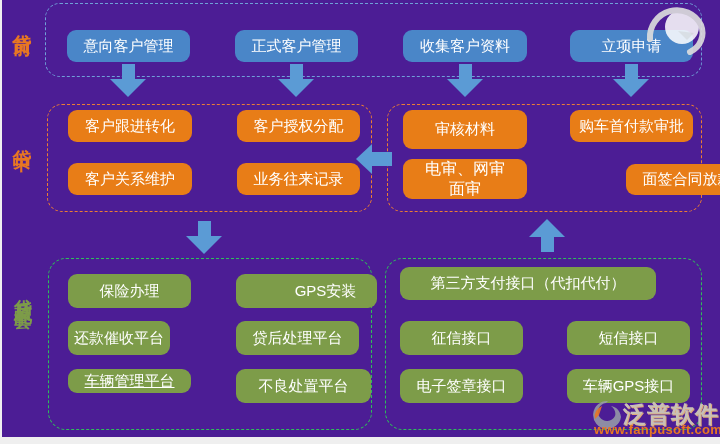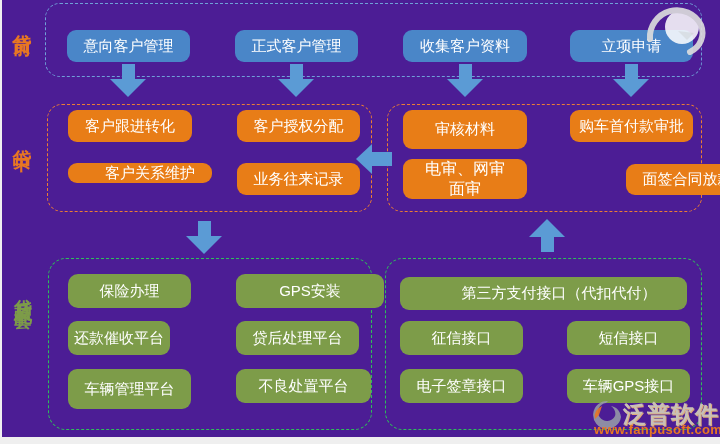--- a/index.html
+++ b/index.html
@@ -93,21 +93,21 @@
       <div class="stem-v"></div>
       <div class="head-down"></div>
     </div>
   <div class="arrow arrow-v" style="left:613px;top:64px;">
       <div class="stem-v"></div>
       <div class="head-down"></div>
     </div>
 
   <div class="node orange" style="left:68px;top:110px;width:124px;height:32px;">客户跟进转化</div>
   <div class="node orange" style="left:237px;top:110px;width:123px;height:32px;">客户授权分配</div>
-  <div class="node orange" style="left:68px;top:163px;width:124px;height:20px;padding-left:20px;">客户关系维护</div>
+  <div class="node orange" style="left:68px;top:163px;width:124px;height:32px;">客户关系维护</div>
   <div class="node orange" style="left:237px;top:163px;width:123px;height:32px;">业务往来记录</div>
 
   <div class="node orange" style="left:403px;top:110px;width:124px;height:39px;">审核材料</div>
   <div class="node orange" style="left:570px;top:110px;width:123px;height:32px;text-align:center;">购车首付款审批</div>
   <div class="node orange two-line" style="left:403px;top:159px;width:124px;height:40px;">电审、网审
 面审</div>
   <div class="node orange" style="left:586px;top:164px;width:123px;height:31px;margin-left:40px;">面签合同放款</div>
 
   <div class="arrow arrow-h" style="left:356px;top:144px;">
       <div class="head-left"></div>
@@ -117,28 +117,28 @@
   <div class="arrow arrow-v" style="left:186px;top:221px;">
       <div class="stem-v"></div>
       <div class="head-down"></div>
     </div>
 
   <div class="arrow arrow-v" style="left:529px;top:219px;">
       <div class="head-up"></div>
       <div class="stem-v"></div>
     </div>
 
-  <div class="node green" style="left:68px;top:274px;width:123px;height:34px;border-radius:10px;">保险办理</div>
-  <div class="node green" style="left:236px;top:274px;width:148px;height:34px;">GPS安装</div>
+  <div class="node green" style="left:68px;top:274px;width:123px;height:34px;">保险办理</div>
+  <div class="node green" style="left:236px;top:274px;width:103px;height:34px;padding-left:38px;">GPS安装</div>
   <div class="node green" style="left:68px;top:321px;width:102px;height:34px;">还款催收平台</div>
   <div class="node green" style="left:236px;top:321px;width:123px;height:34px;">贷后处理平台</div>
-  <div class="node green" style="left:68px;top:369px;width:123px;height:40px;">车辆管理平台</div>
+  <div class="node green" style="left:68px;top:369px;width:123px;height:24px;text-decoration:underline;">车辆管理平台</div>
   <div class="node green" style="left:236px;top:369px;width:135px;height:34px;">不良处置平台</div>
 
-  <div class="node green" style="left:400px;top:277px;width:256px;height:33px;padding-left:31px;">第三方支付接口（代扣代付）</div>
+  <div class="node green" style="left:400px;top:267px;width:256px;height:33px;">第三方支付接口（代扣代付）</div>
   <div class="node green" style="left:400px;top:321px;width:123px;height:34px;">征信接口</div>
   <div class="node green" style="left:567px;top:321px;width:123px;height:34px;text-align:center;">短信接口</div>
   <div class="node green" style="left:400px;top:369px;width:123px;height:34px;">电子签章接口</div>
   <div class="node green" style="left:567px;top:369px;width:123px;height:34px;">车辆GPS接口</div>
 
   <div class="ghost">
     <svg width="72" height="52" viewBox="0 0 72 52">
       <circle cx="44" cy="22" r="17" fill="#ffffff" opacity="0.95"></circle>
       <path d="M12 34 A27 27 0 0 1 63 20 A21 21 0 0 1 52 47" fill="none" stroke="#dedede" stroke-width="6" stroke-linecap="round"></path>
       <path d="M40 26 l16 2 -7 7 z" fill="#e9e9e9"></path>

